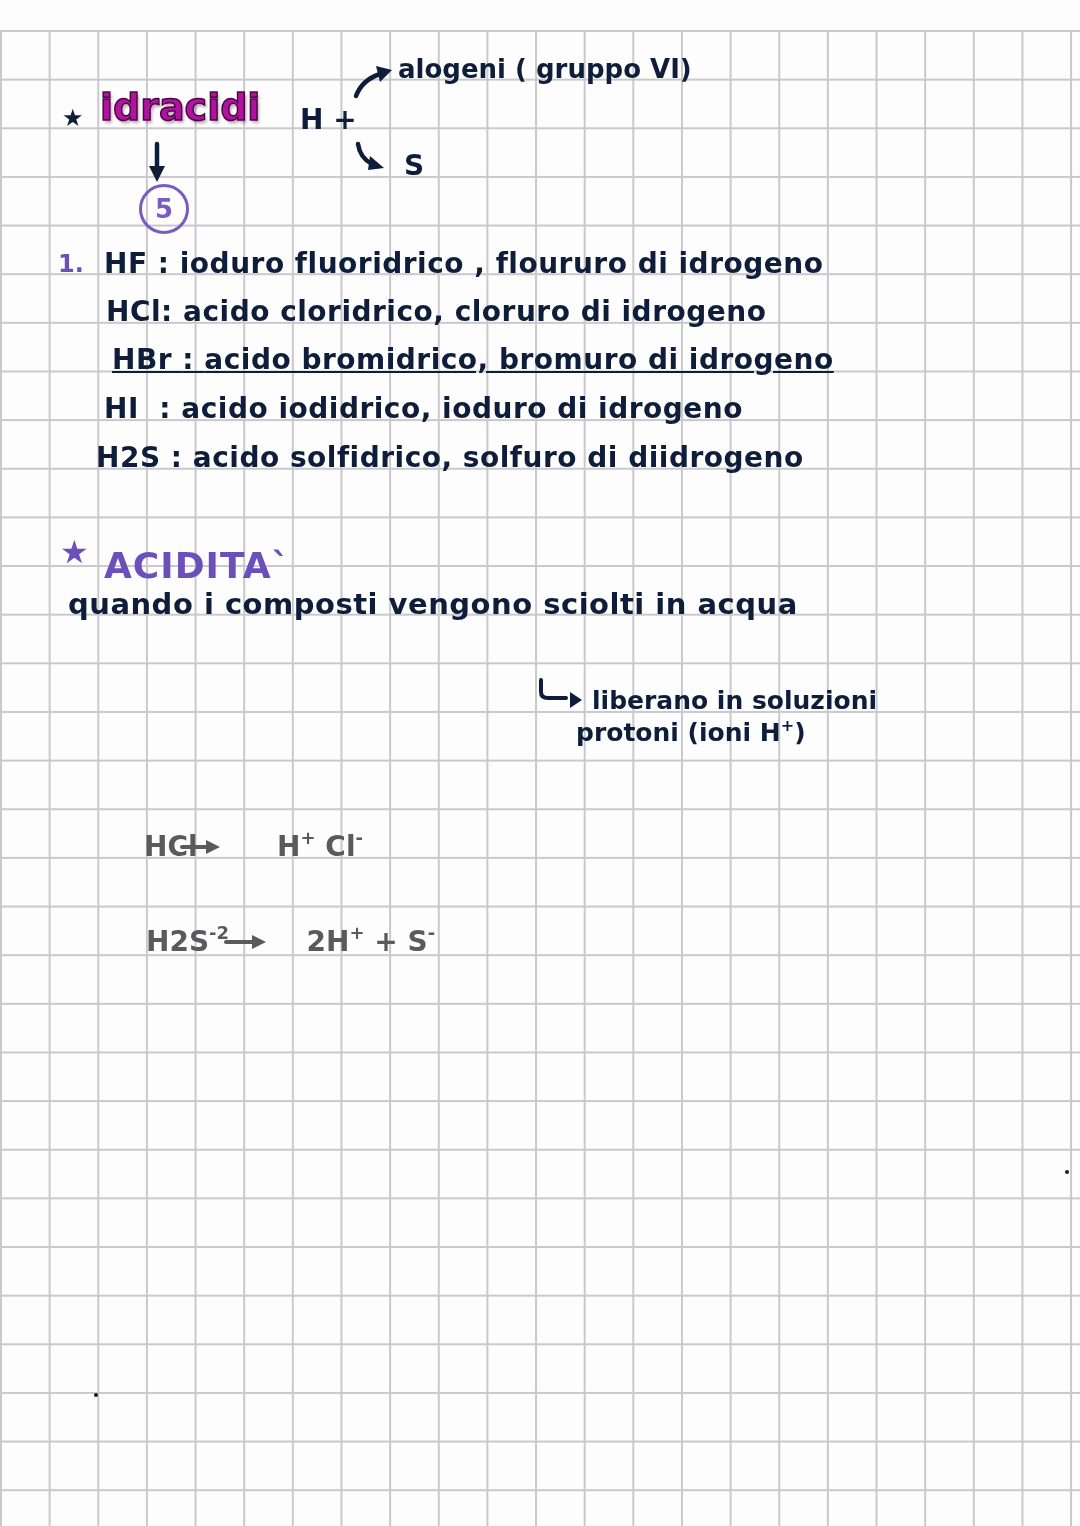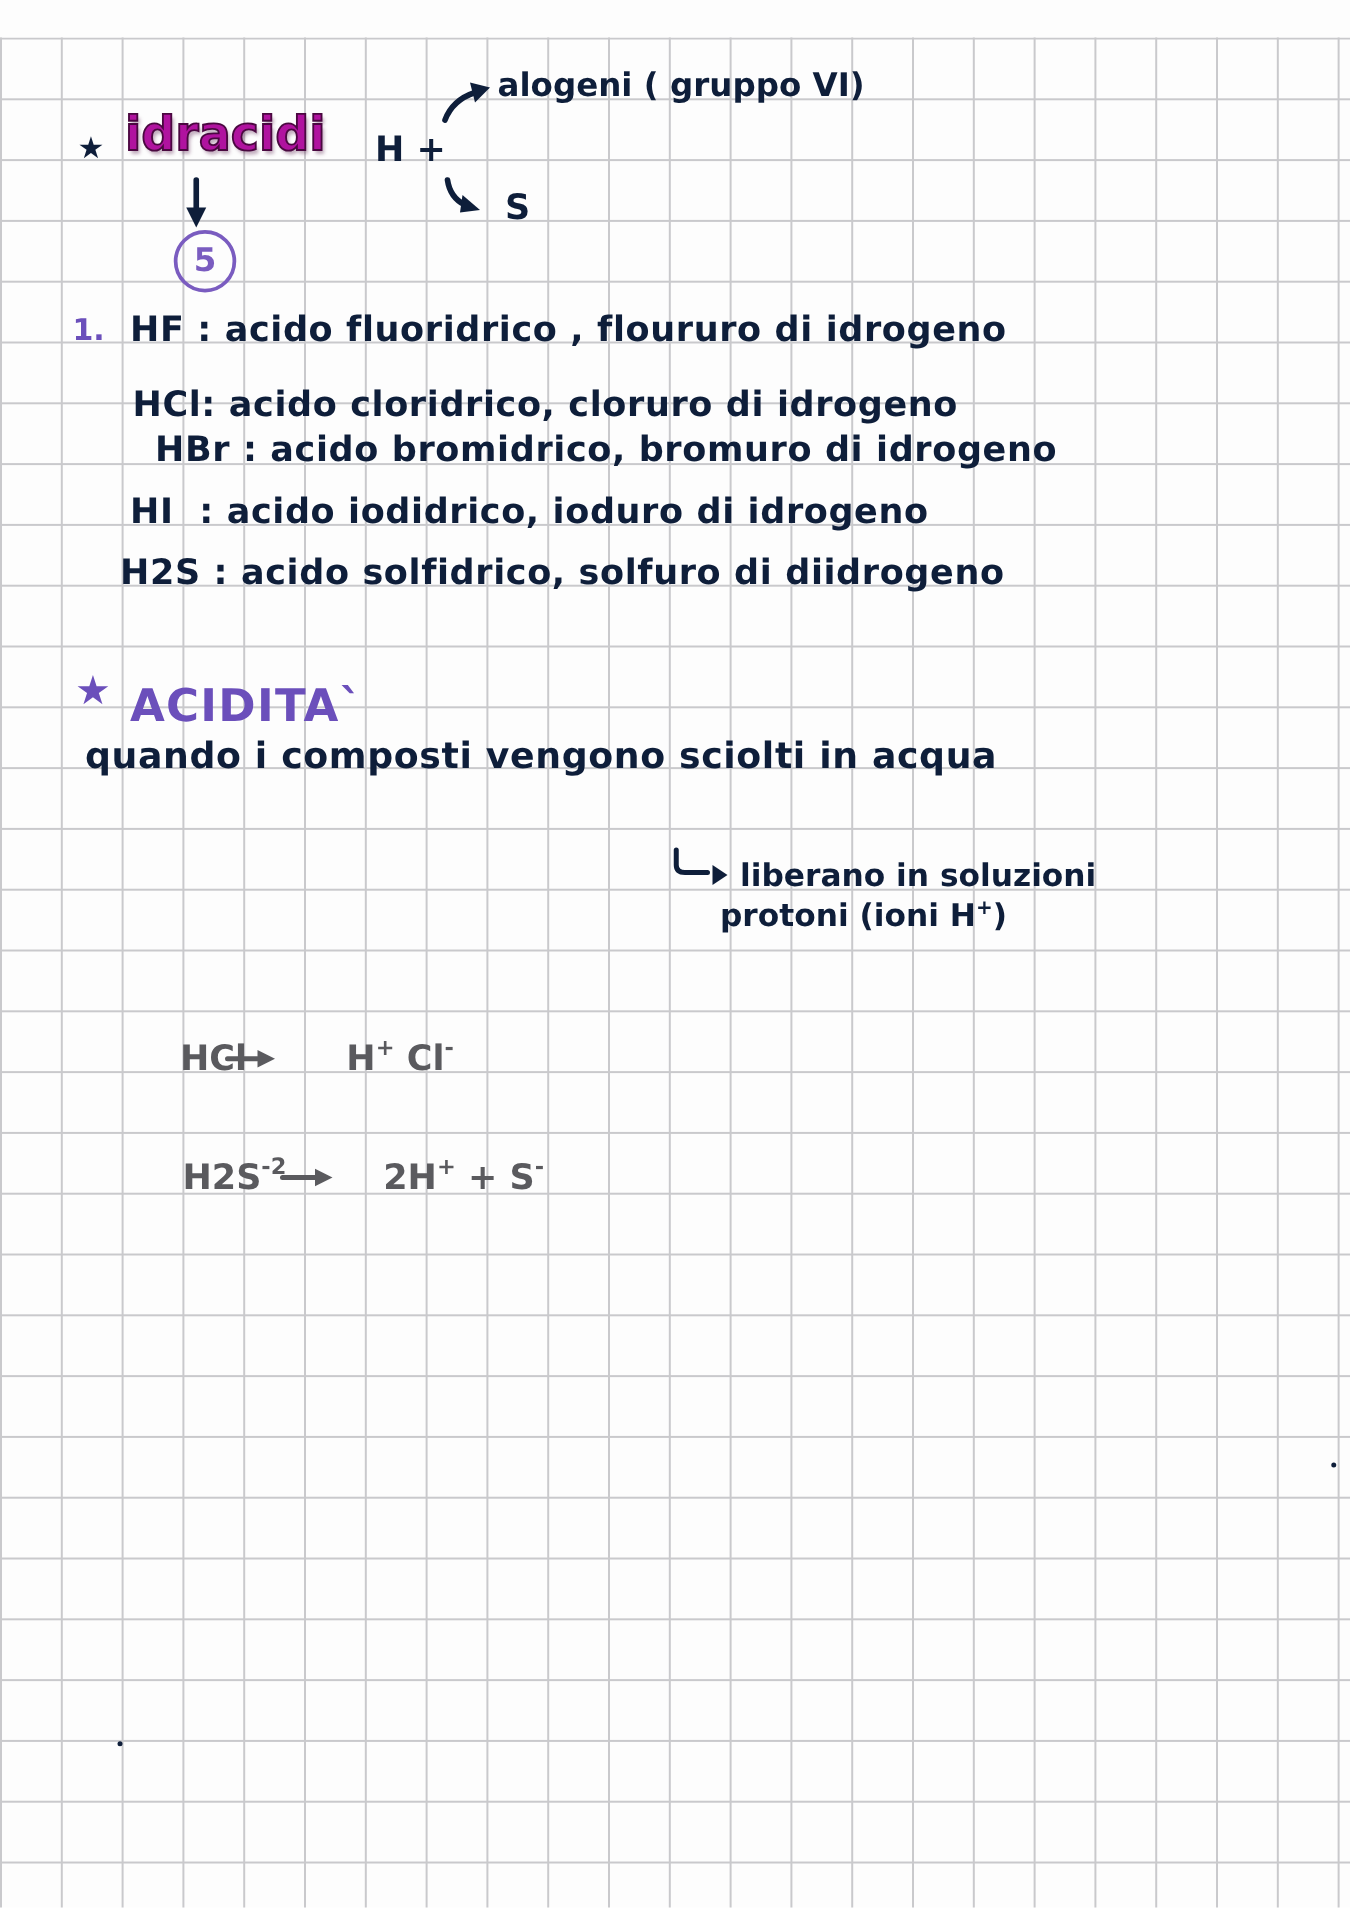--- a/index.html
+++ b/index.html
@@ -184,27 +184,27 @@
 
   <div class="circle-5">
     <span>5</span>
   </div>
 
   <span class="num-marker">1.</span>
 
   <div class="ink line-text" style="left:104px; top:250px;">
     <span>HF</span>
     <span>:</span>
-    <span>acido fluoridrico , floururo di idrogeno</span>
-  </div>
-  <div class="ink line-text" style="left:106px; top:298px;margin-top:12px;">
+    <span>ioduro fluoridrico , floururo di idrogeno</span>
+  </div>
+  <div class="ink line-text" style="left:106px; top:298px;">
     <span>HCl</span><span>:</span>
     <span>acido cloridrico, cloruro di idrogeno</span>
   </div>
-  <div class="ink line-text" style="left:124px; top:346px;">
+  <div class="ink line-text" style="left:112px; top:346px;text-decoration:underline;">
     <span>HBr</span>
     <span>:</span>
     <span>acido bromidrico, bromuro di idrogeno</span>
   </div>
   <div class="ink line-text" style="left:104px; top:395px;">
     <span>HI</span>
     &nbsp;<span>:</span>
     <span>acido iodidrico, ioduro di  idrogeno</span>
   </div>
   <div class="ink line-text" style="left:96px; top:444px;">

